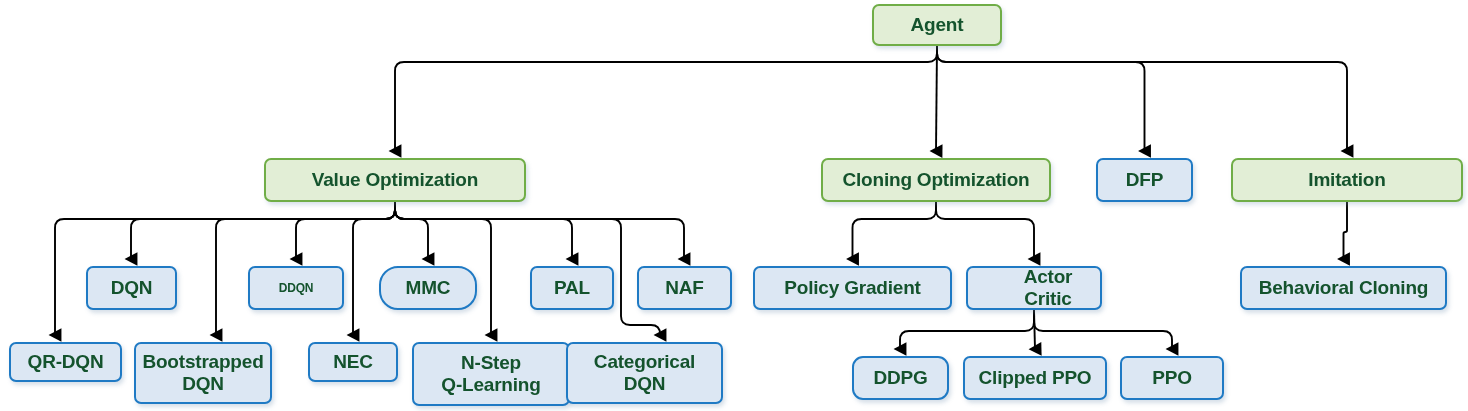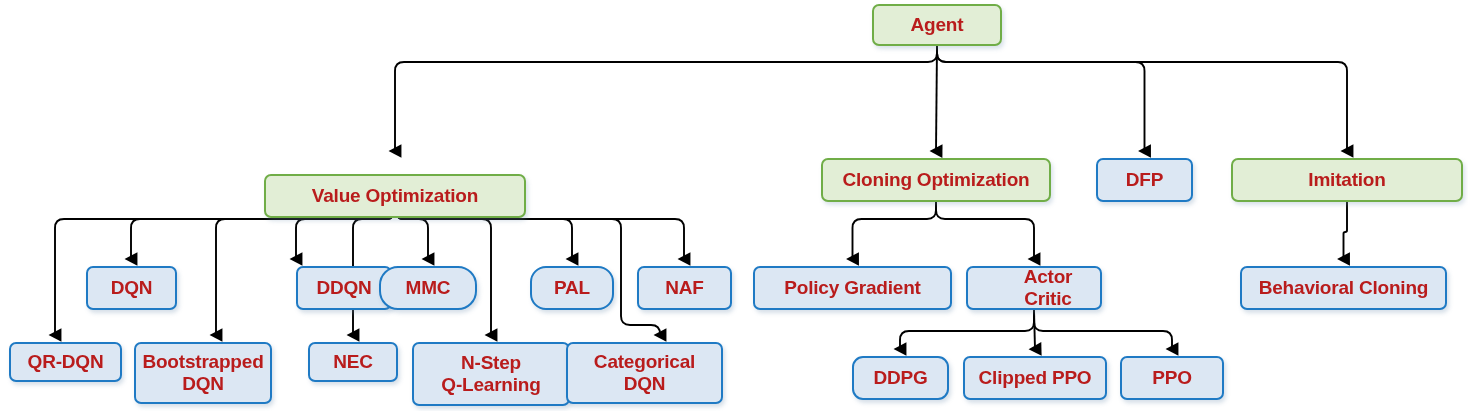--- a/index.html
+++ b/index.html
@@ -29,21 +29,21 @@
   .node {
     position: absolute;
     box-sizing: border-box;
     display: flex;
     align-items: center;
     justify-content: center;
     text-align: center;
     border-radius: 7px;
     font-weight: bold;
     line-height: 1.18;
-    color: #b91c1c;
+    color: #14532d;
     letter-spacing: -0.2px;
     z-index: 2;
   }
   .node.green {
     background: #e2eed6;
     border: 2.5px solid #70ad47;
     box-shadow: 2px 3px 4px rgba(120,150,180,0.28);
   }
   .node.blue {
     background: #dce7f3;
@@ -88,42 +88,42 @@
         <path d="M1034,310 L1034,322 Q1034,331 1025,331 L909,331 Q900,331 900,340 L900,349" marker-end="url(#arrowhead)"></path>
         <path d="M1034,310 L1035,349" marker-end="url(#arrowhead)"></path>
         <path d="M1034,310 L1034,322 Q1034,331 1043,331 L1163,331 Q1172,331 1172,340 L1172,349" marker-end="url(#arrowhead)"></path>
       </g>
   </svg>
 
   <div id="nodes-layer">
       <div class="node green" style="left: 872px; top: 4px; width: 130px; height: 42px; font-size: 19px;">
         <span class="lbl">Agent</span>
       </div>
-      <div class="node green" style="left: 264px; top: 158px; width: 262px; height: 44px; font-size: 19px; margin-top: 16px;">
+      <div class="node green" style="left: 264px; top: 158px; width: 262px; height: 44px; font-size: 19px;">
         <span class="lbl">Value Optimization</span>
       </div>
       <div class="node green" style="left: 821px; top: 158px; width: 230px; height: 44px; font-size: 19px;">
         <span class="lbl">Cloning Optimization</span>
       </div>
       <div class="node blue" style="left: 1096px; top: 158px; width: 97px; height: 44px; font-size: 19px;">
         <span class="lbl">DFP</span>
       </div>
       <div class="node green" style="left: 1231px; top: 158px; width: 232px; height: 44px; font-size: 19px;">
         <span class="lbl">Imitation</span>
       </div>
       <div class="node blue" style="left: 86px; top: 266px; width: 91px; height: 44px; font-size: 19px;">
         <span class="lbl">DQN</span>
       </div>
-      <div class="node blue" style="left: 248px; top: 266px; width: 96px; height: 44px; font-size: 19px; margin-left: 48px;">
+      <div class="node blue" style="left: 248px; top: 266px; width: 96px; height: 44px; font-size: 12px;">
         <span class="lbl">DDQN</span>
       </div>
       <div class="node blue" style="left: 379px; top: 266px; width: 98px; height: 44px; font-size: 19px; border-radius: 19px;">
         <span class="lbl">MMC</span>
       </div>
-      <div class="node blue" style="left: 530px; top: 266px; width: 84px; height: 44px; font-size: 19px; border-radius: 16px;">
+      <div class="node blue" style="left: 530px; top: 266px; width: 84px; height: 44px; font-size: 19px;">
         <span class="lbl">PAL</span>
       </div>
       <div class="node blue" style="left: 637px; top: 266px; width: 95px; height: 44px; font-size: 19px;">
         <span class="lbl">NAF</span>
       </div>
       <div class="node blue" style="left: 753px; top: 266px; width: 199px; height: 44px; font-size: 19px;">
         <span class="lbl">Policy Gradient</span>
       </div>
       <div class="node blue" style="left: 966px; top: 266px; width: 136px; height: 44px; font-size: 19px; padding-left: 28px;">
         <span class="lbl">Actor Critic</span>

